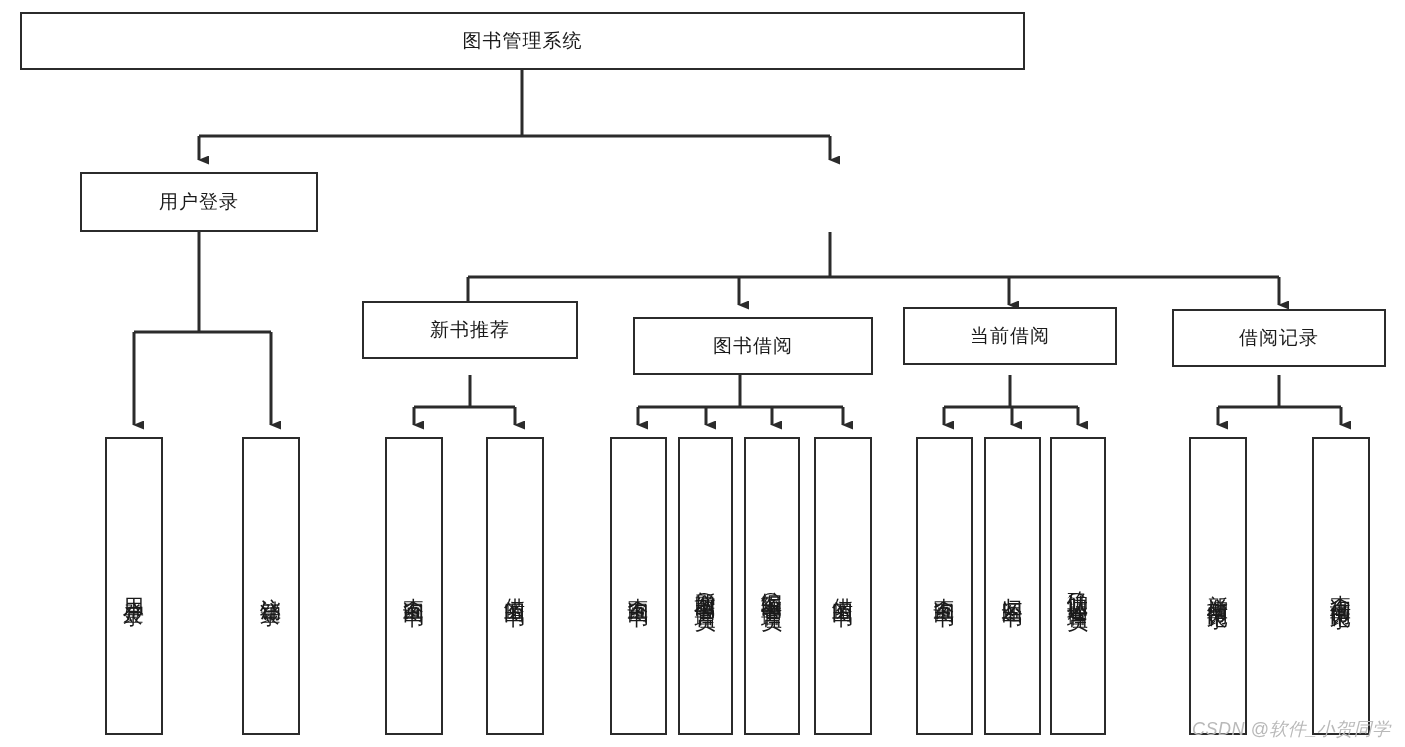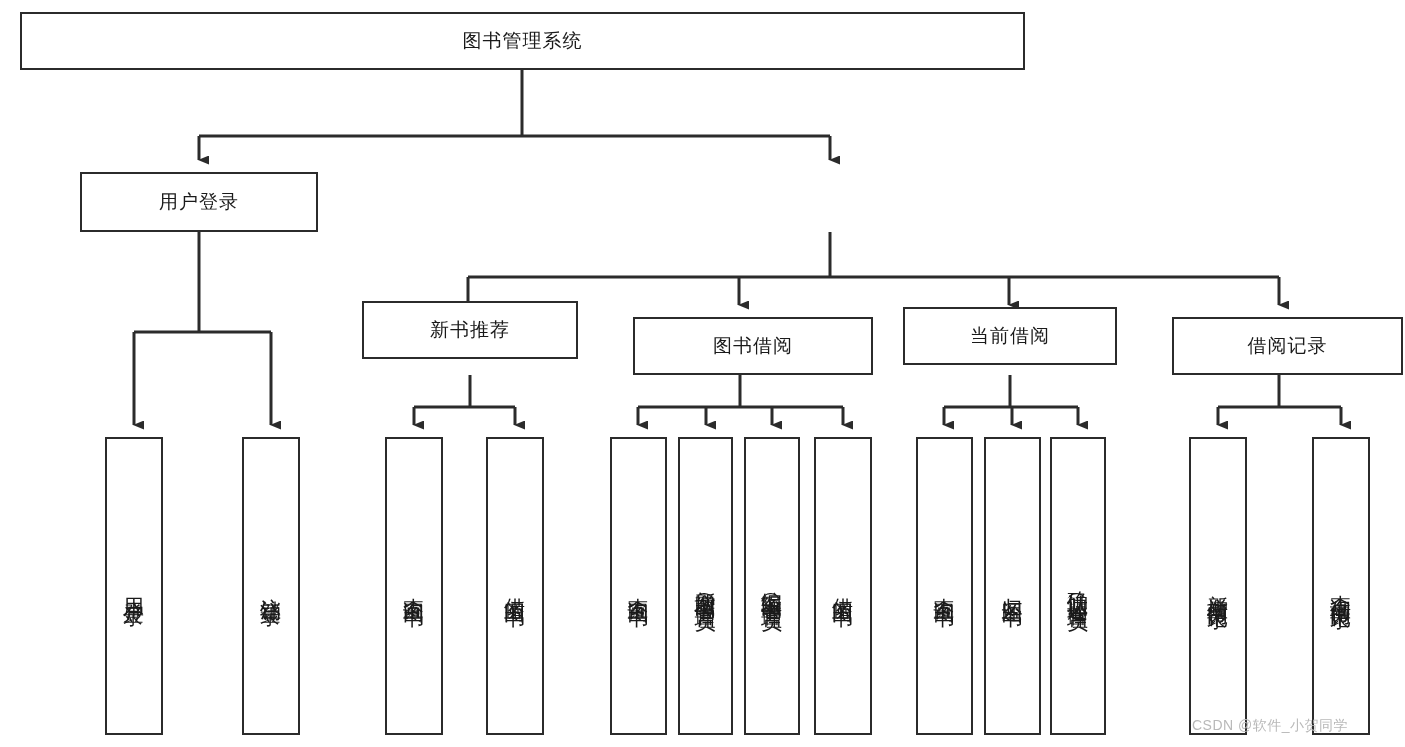--- a/index.html
+++ b/index.html
@@ -46,24 +46,25 @@
     writing-mode: vertical-rl;
     text-orientation: upright;
     font-size: 21px;
     letter-spacing: 3px;
     line-height: 1;
     white-space: nowrap;
     padding-top: 2px;
   }
   .watermark {
     position: absolute;
-    font-size: 14px;
+    font-size: 18px;
     color: #b9b9b9;
     white-space: nowrap;
     letter-spacing: 0.5px;
+    font-style: italic;
   }
 </style>
 </head>
 <body>
 
 <div id="diagram-root">
 
   <svg class="flow" viewBox="0 0 1405 747">
     <defs>
       <marker id="arrowhead" markerWidth="9" markerHeight="11" refX="4.5" refY="10" orient="auto" markerUnits="userSpaceOnUse">
@@ -124,21 +125,21 @@
 
   <div class="node-box" style="left:362px; top:301px; width:216px; height:58px;align-items:center;">
     <span class="node-h">新书推荐</span>
   </div>
   <div class="node-box" style="left:633px; top:317px; width:240px; height:58px;justify-content:center;">
     <span class="node-h">图书借阅</span>
   </div>
   <div class="node-box" style="left:903px; top:307px; width:214px; height:58px;">
     <span class="node-h">当前借阅</span>
   </div>
-  <div class="node-box" style="left:1172px; top:317px; width:231px; height:58px;">
+  <div class="node-box" style="left:1172px; top:309px; width:214px; height:58px;">
     <span class="node-h">借阅记录</span>
   </div>
 
   <div class="node-box" style="left:105px; top:437px; width:58px; height:298px;">
     <span class="node-v">用户登录</span>
   </div>
   <div class="node-box" style="left:242px; top:437px; width:58px; height:298px;">
     <span class="node-v">注销登录</span>
   </div>
 

